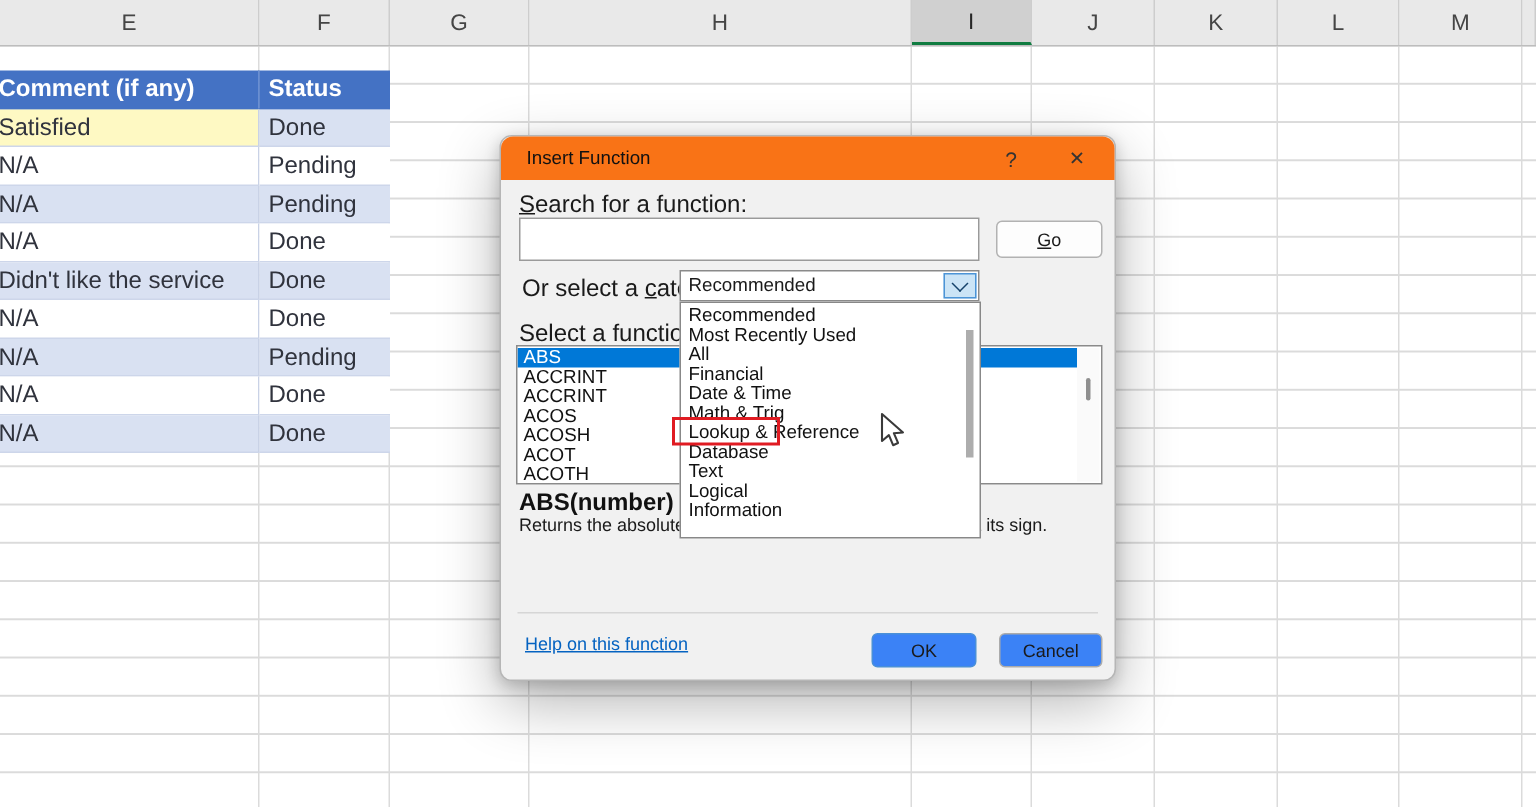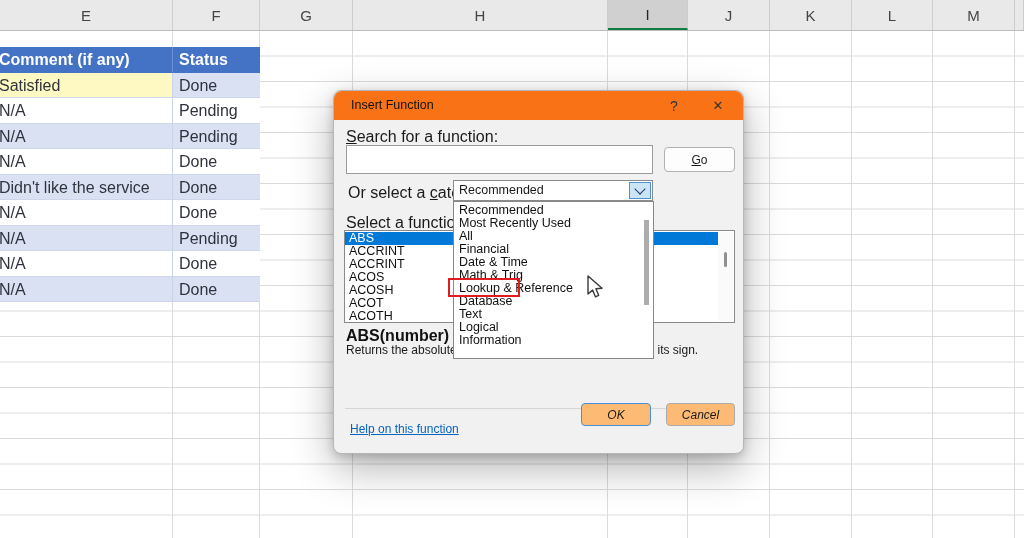--- a/index.html
+++ b/index.html
@@ -68,22 +68,22 @@
          border:1px solid #888;z-index:40;padding-top:2px;}
   .pp-item{height:13px;line-height:13px;font-size:12.5px;padding-left:5px;color:#111;white-space:nowrap;}
   .pp-item.sel{background:#0078D7;color:#fff;}
   #pp-thumb{position:absolute;right:4px;top:18px;width:5px;height:85px;background:#ADADAD;}
 
   #redbox{position:absolute;left:114px;top:186.5px;width:72px;height:19px;box-sizing:border-box;
           border:2.5px solid #E01B22;z-index:45;}
 
   #divider{position:absolute;left:11px;top:317px;width:387px;height:1px;background:#D6D6D6;}
   #help-link{position:absolute;left:16px;top:331px;font-size:12px;color:#0563C1;text-decoration:underline;white-space:nowrap;}
-  .dlg-btn{position:absolute;top:312px;height:23px;box-sizing:border-box;border-radius:4px;background:#fdba74;
-           display:flex;align-items:center;justify-content:center;font-size:12px;color:#1a1a1a;font-style:italic;}
+  .dlg-btn{position:absolute;top:331px;height:23px;box-sizing:border-box;border-radius:4px;background:#3b82f6;
+           display:flex;align-items:center;justify-content:center;font-size:12px;color:#1a1a1a;}
   #ok-btn{left:247px;width:70px;border:1.6px solid #4A90D8;}
   #cancel-btn{left:332px;width:69px;border:1px solid #ABABAB;}
 
   #cursor{position:absolute;left:585px;top:275px;z-index:60;}
 </style>
 </head>
 <body>
 
 <div id="stage">
 

